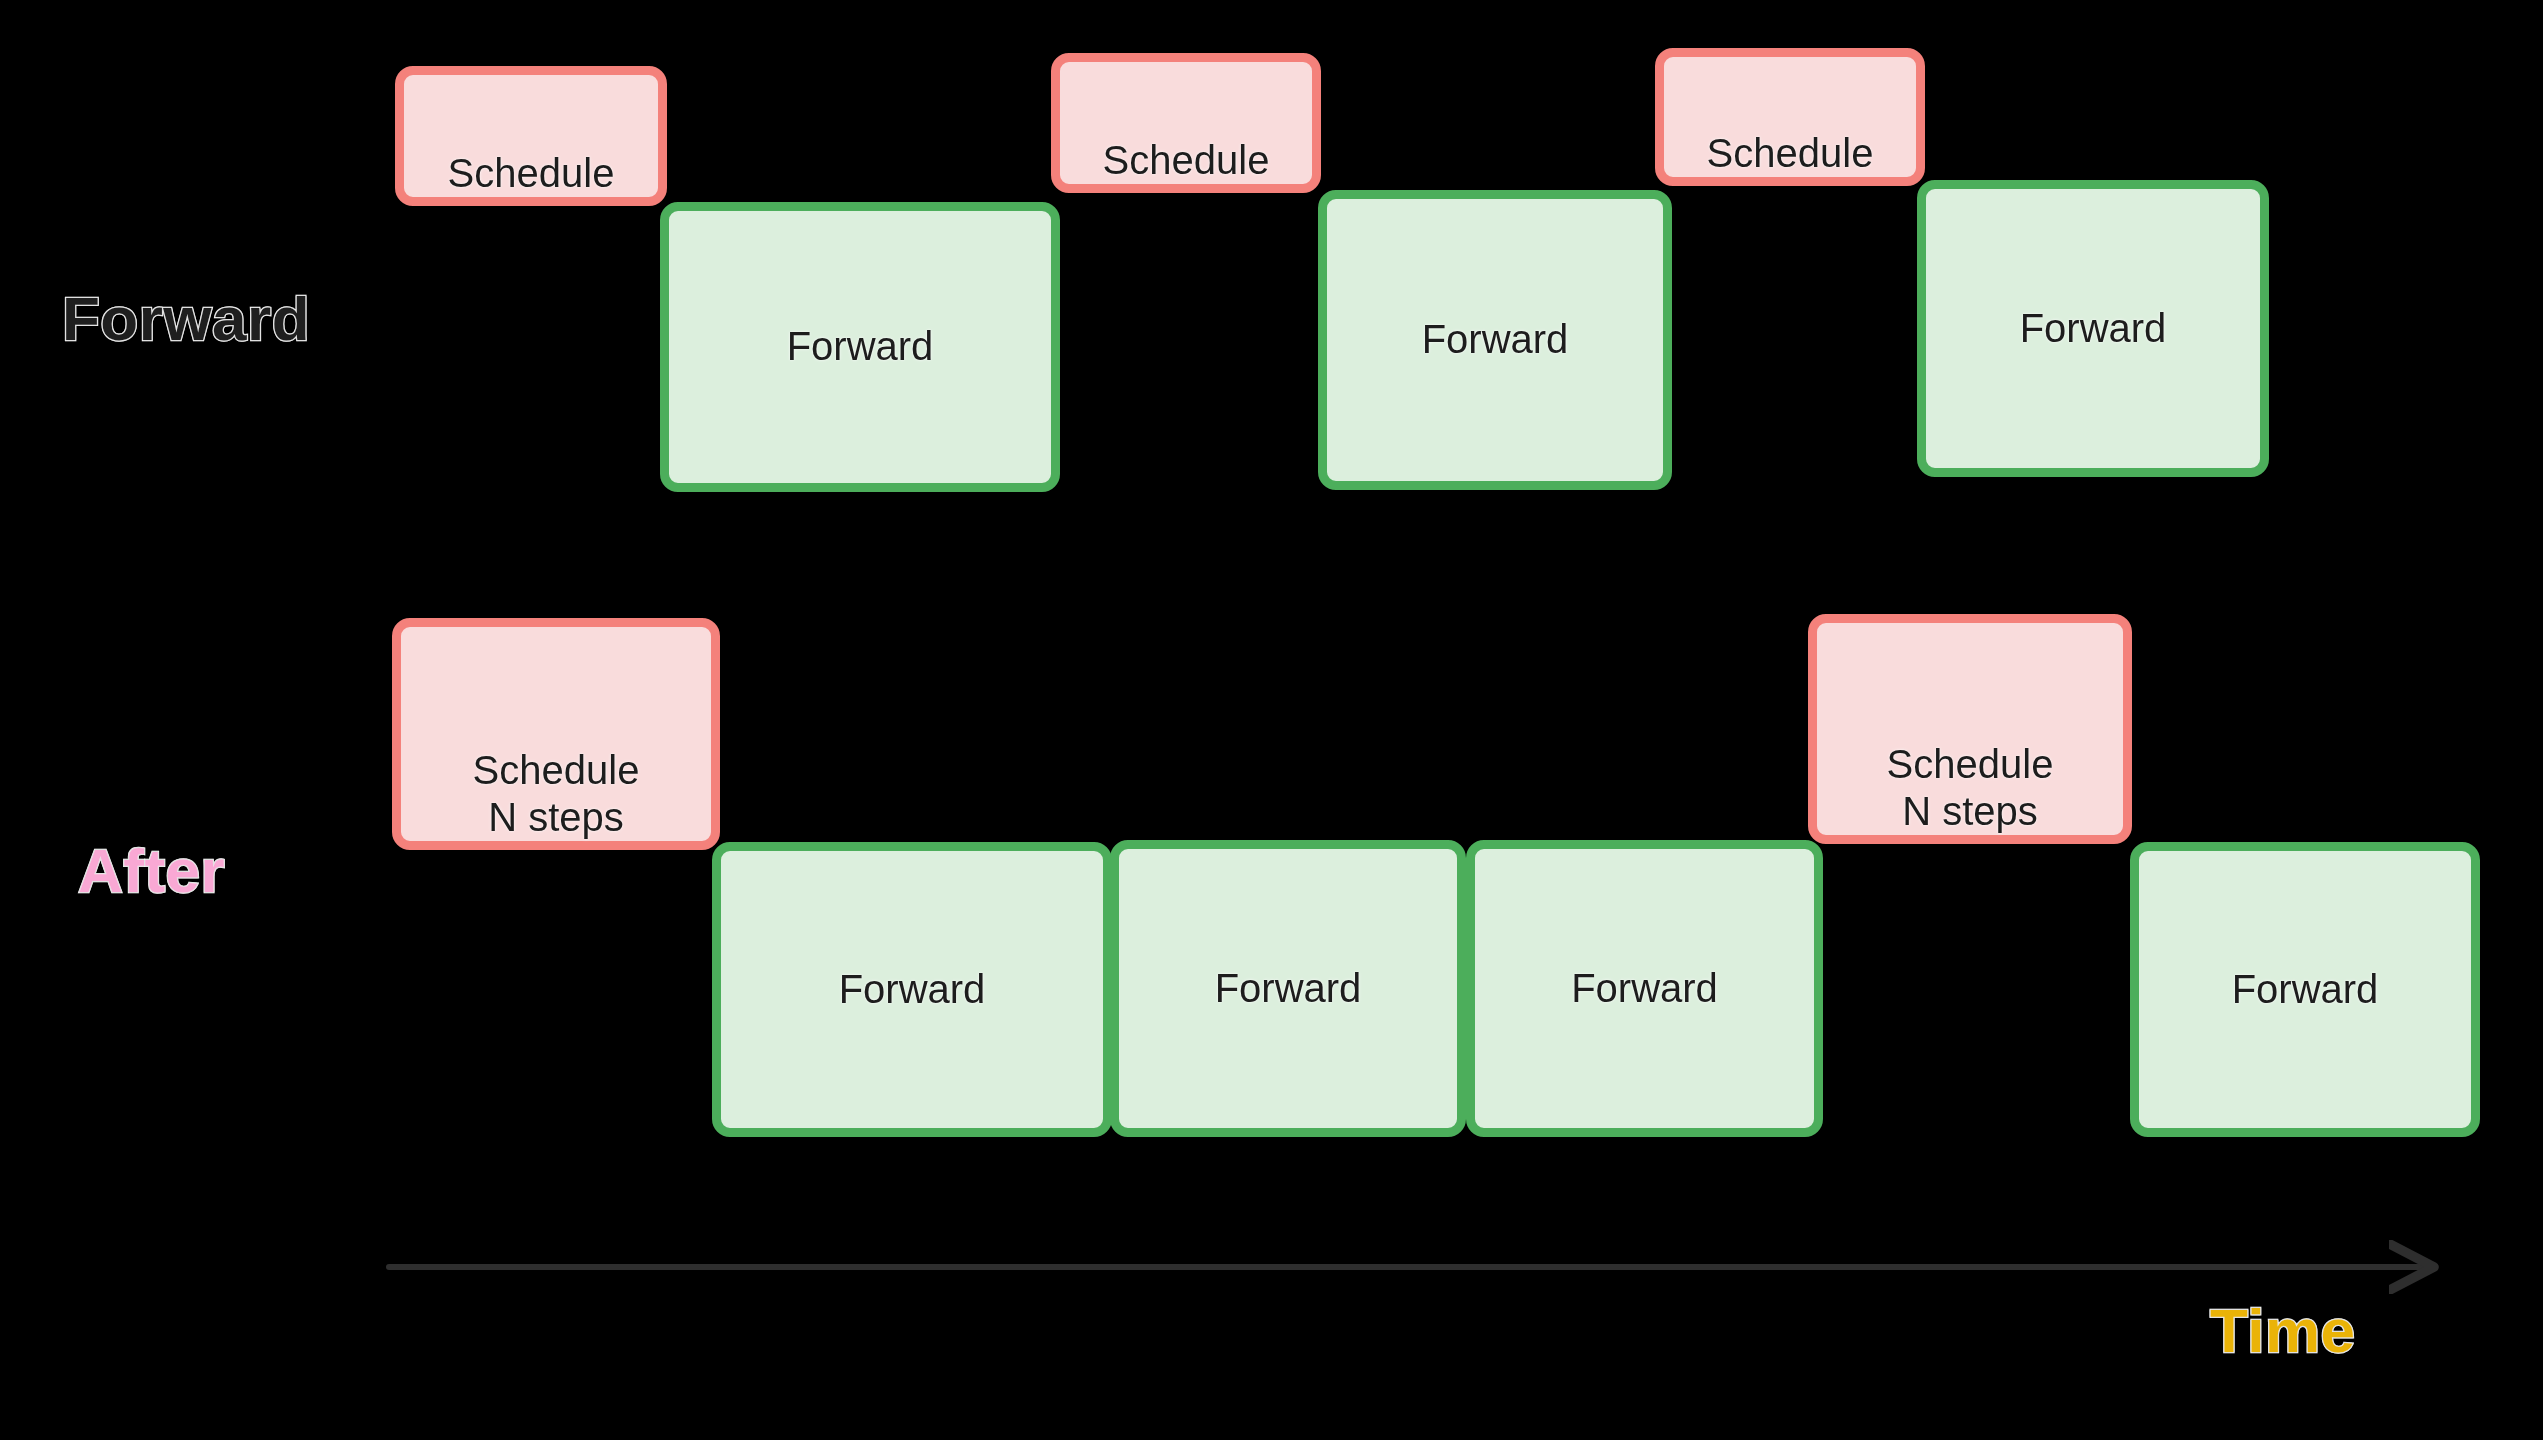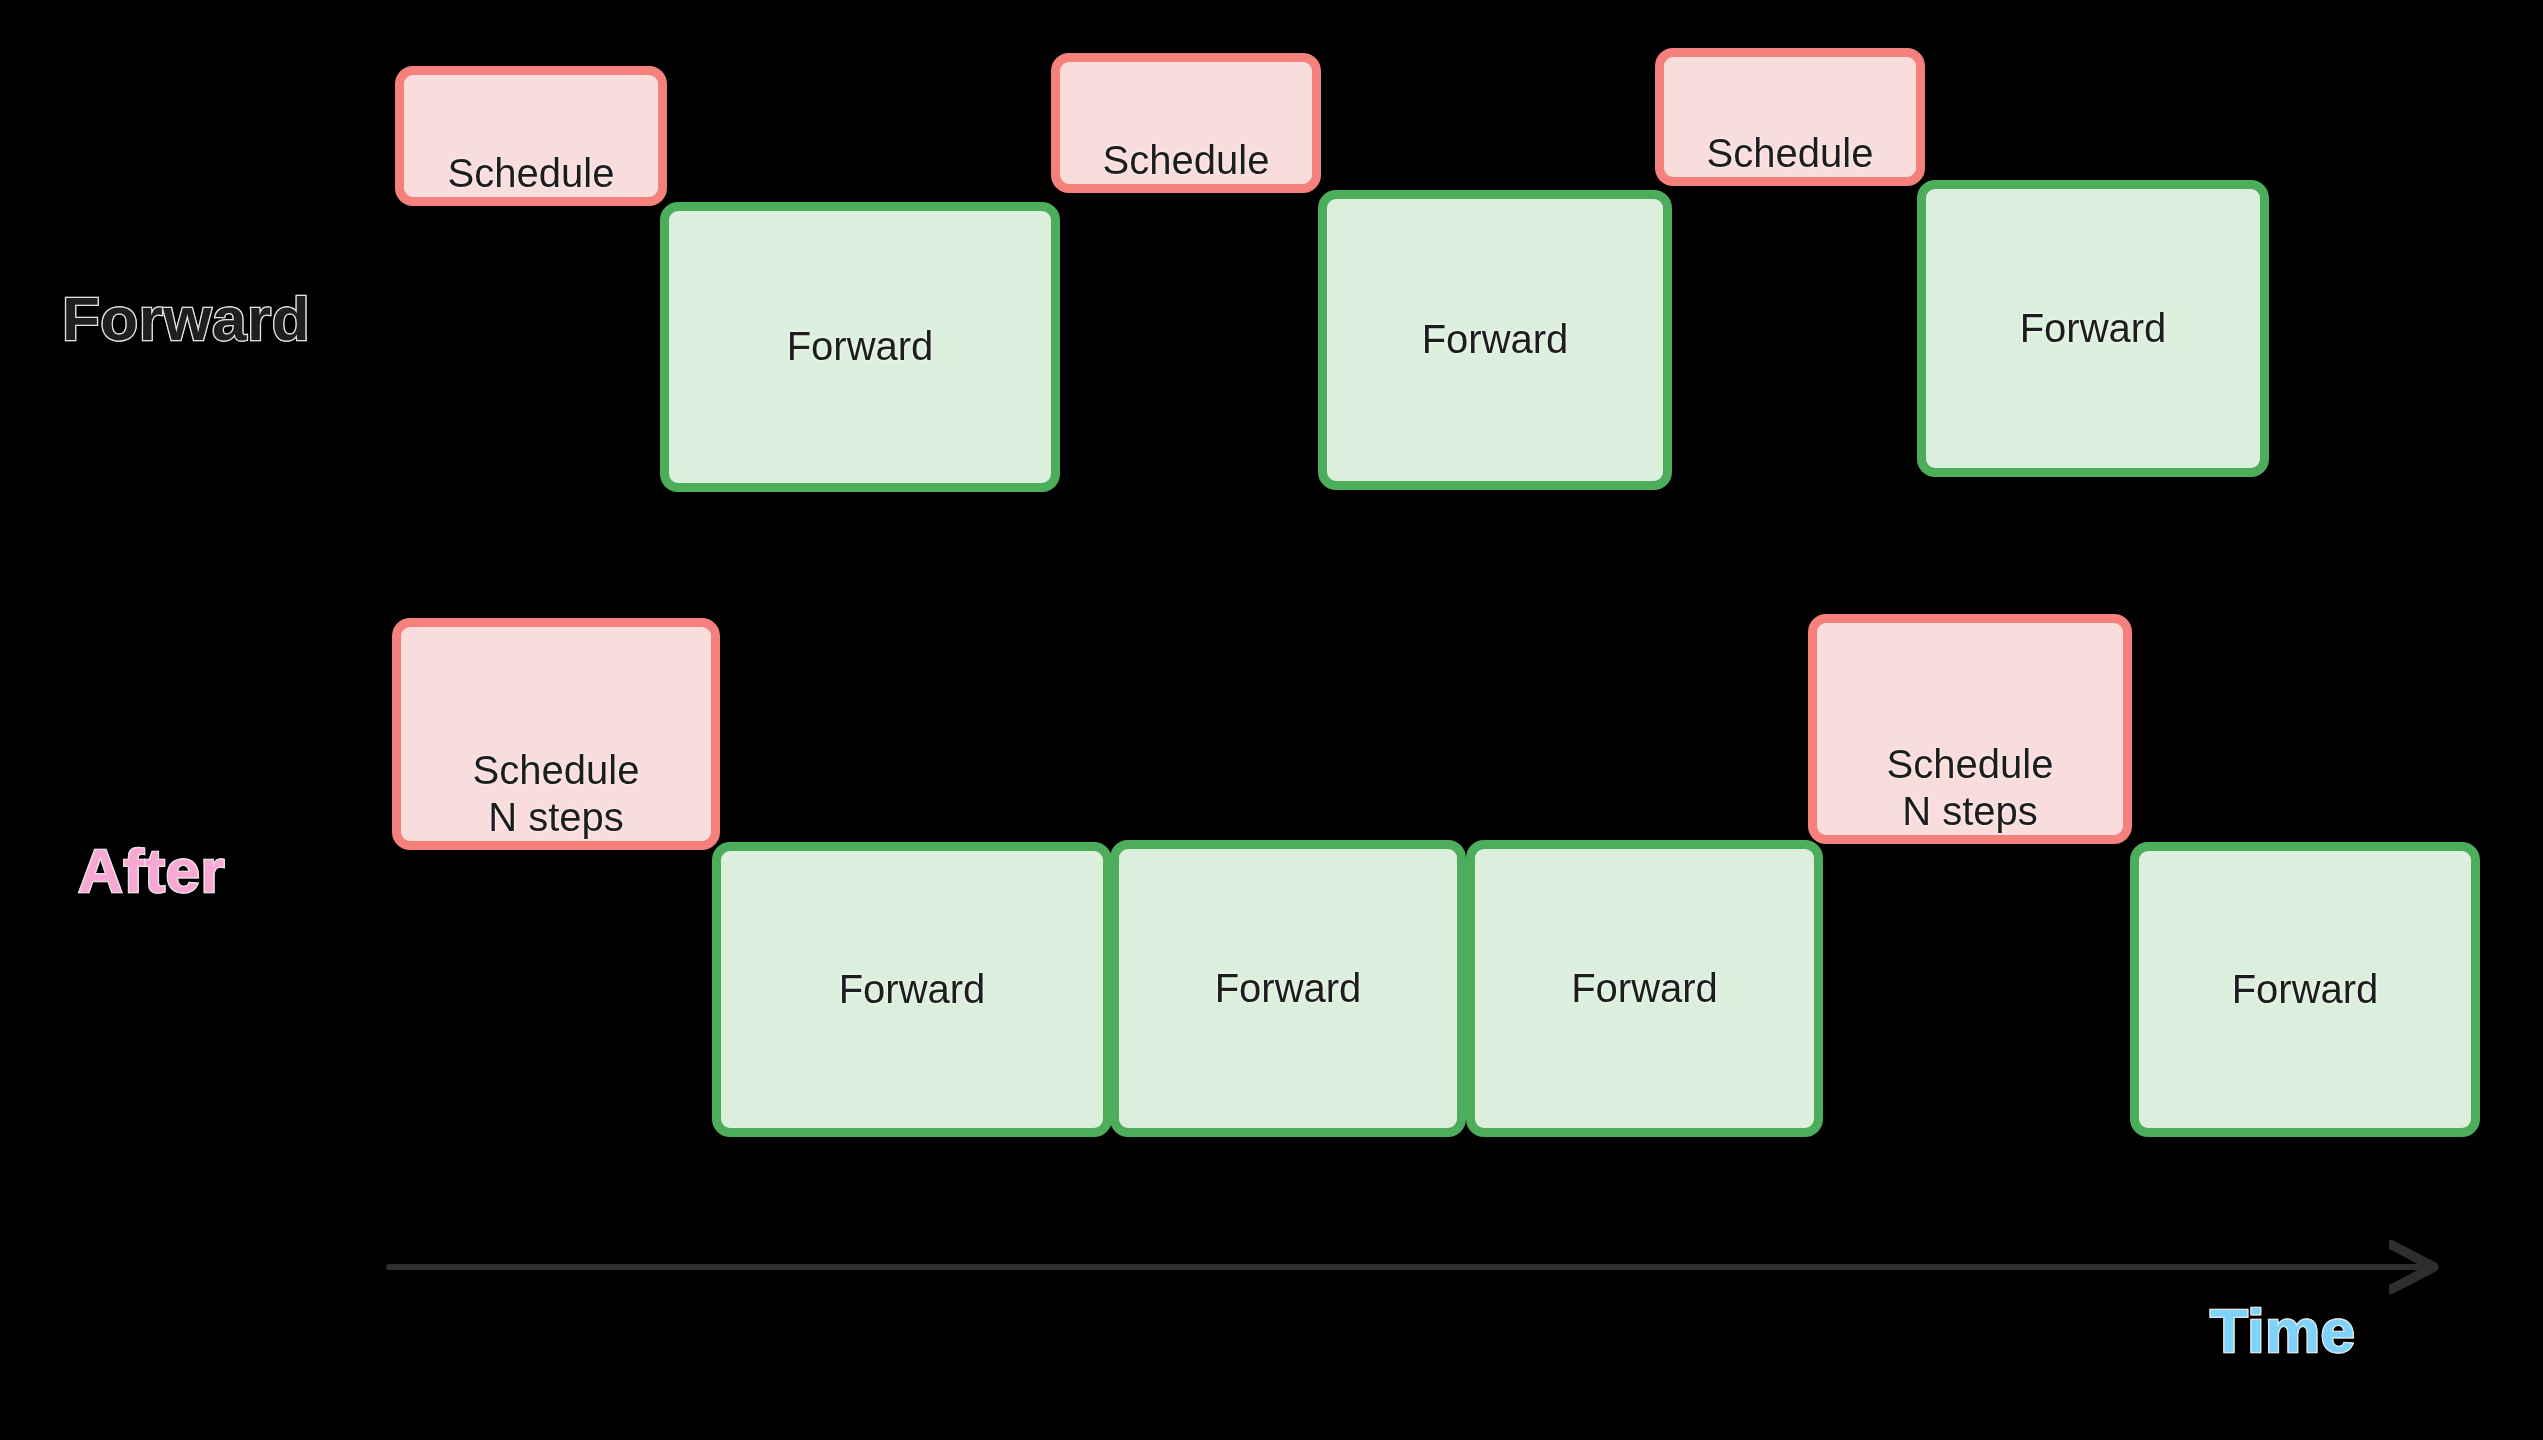--- a/index.html
+++ b/index.html
@@ -154,15 +154,15 @@
     <svg width="2070" height="60" viewBox="0 0 2070 60">
       <defs>
         <marker id="arrowhead" markerWidth="9" markerHeight="9" refX="6" refY="4.5" orient="auto" markerUnits="strokeWidth">
           <path d="M0,0.6 L7.5,4.5 L0,8.4" fill="none" stroke="#2e2e2e" stroke-width="1.6" stroke-linecap="round" stroke-linejoin="round"></path>
         </marker>
       </defs>
       <line x1="4" y1="28" x2="2040" y2="28" stroke="#2e2e2e" stroke-width="6" stroke-linecap="round" marker-end="url(#arrowhead)"></line>
     </svg>
   </div>
 
-  <div class="time-caption" id="time-caption" style="left: 2210px; top: 1300px; color: #7dd3fc;">Time</div>
+  <div class="time-caption" id="time-caption" style="left: 2210px; top: 1300px; color: #eab308;">Time</div>
 
 </div>
 
 </body></html>

